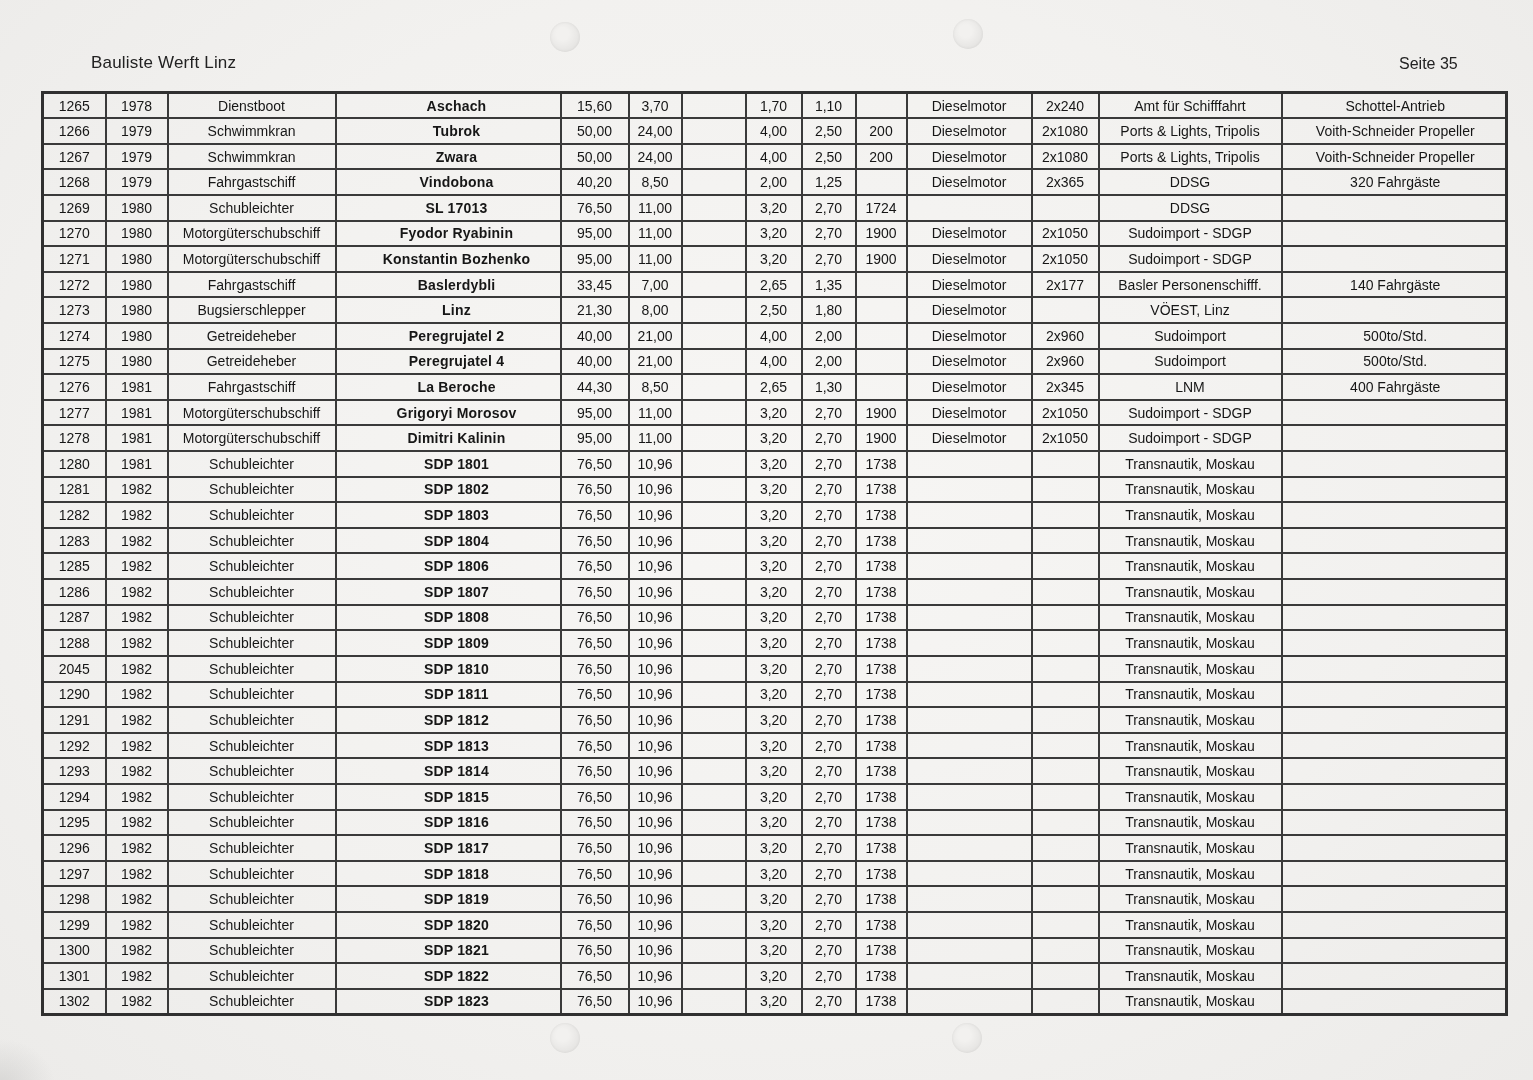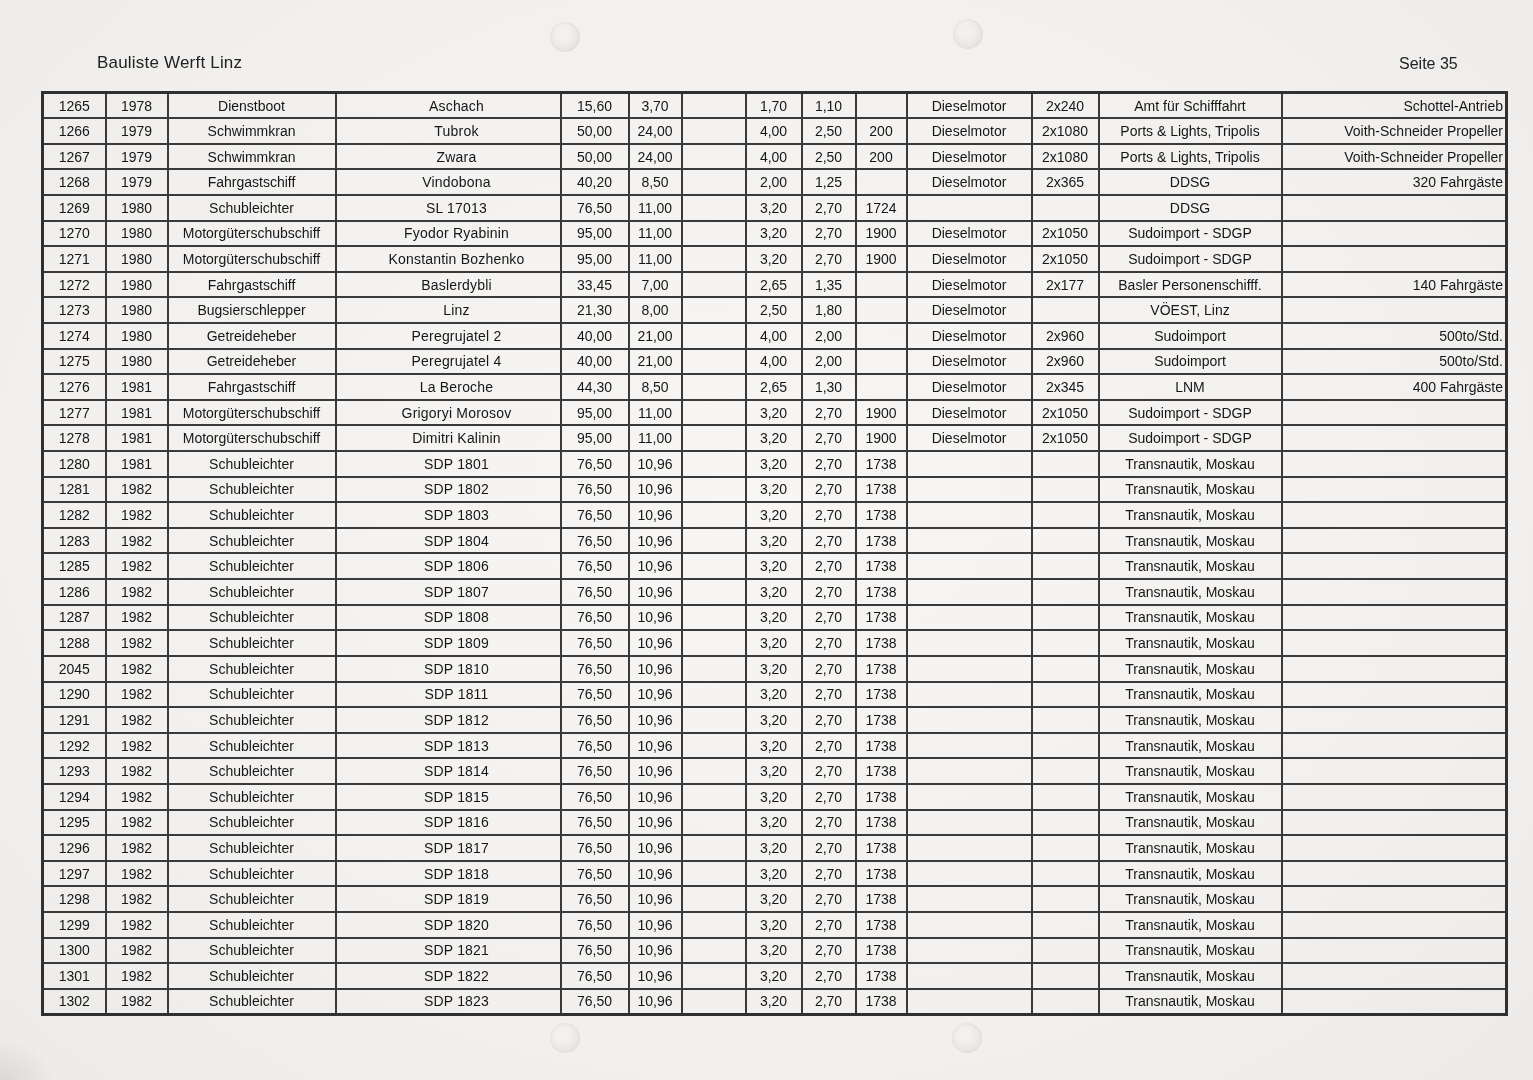--- a/index.html
+++ b/index.html
@@ -36,21 +36,21 @@
     background: radial-gradient(circle at 42% 40%, #f2f1ef 25%, #e5e4e2 72%, #eeedeb 100%);
     box-shadow: inset 0 0 3px rgba(0,0,0,0.07);
   }
   .hole-tl { left: 550px; top: 22px; }
   .hole-tr { left: 953px; top: 19px; }
   .hole-bl { left: 550px; top: 1023px; }
   .hole-br { left: 952px; top: 1023px; }
 
   .doc-title {
     position: absolute;
-    left: 97px;
+    left: 91px;
     top: 53px;
     font-size: 17px;
     letter-spacing: 0.2px;
     color: #222;
   }
   .page-number {
     position: absolute;
     left: 1399px;
     top: 55px;
     font-size: 16px;
@@ -73,23 +73,23 @@
     font-size: 14px;
     text-align: center;
     vertical-align: middle;
     padding: 0 2px;
     white-space: nowrap;
     overflow: hidden;
     color: #161616;
   }
   table.shiplist { border: 3px solid #303030; }
   table.shiplist tr { height: 22px; }
-  table.shiplist td.col-name { font-weight: normal; letter-spacing: 0.2px; padding-left: 19px; }
+  table.shiplist td.col-name { font-weight: bold; letter-spacing: 0.2px; padding-left: 19px; }
   table.shiplist td.col-notes {
-    text-align: right;
+    text-align: center;
     padding-left: 5px;
   }
 </style>
 </head>
 <body>
 
 <div class="scan-page">
   <div class="punch-hole hole-tl"></div>
   <div class="punch-hole hole-tr"></div>
   <div class="punch-hole hole-bl"></div>

